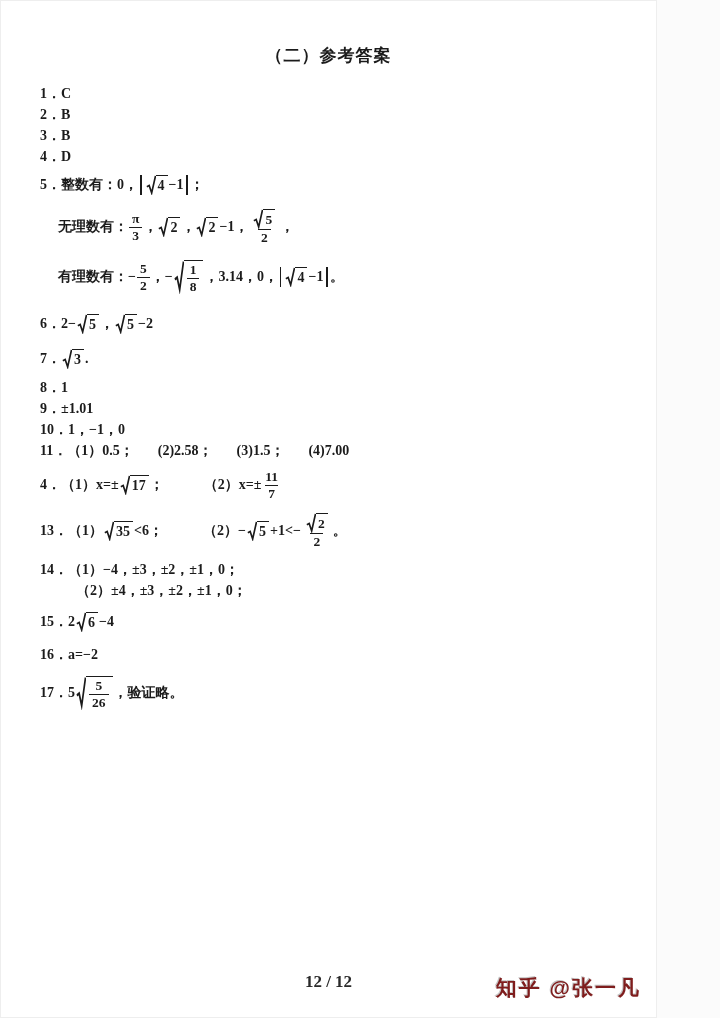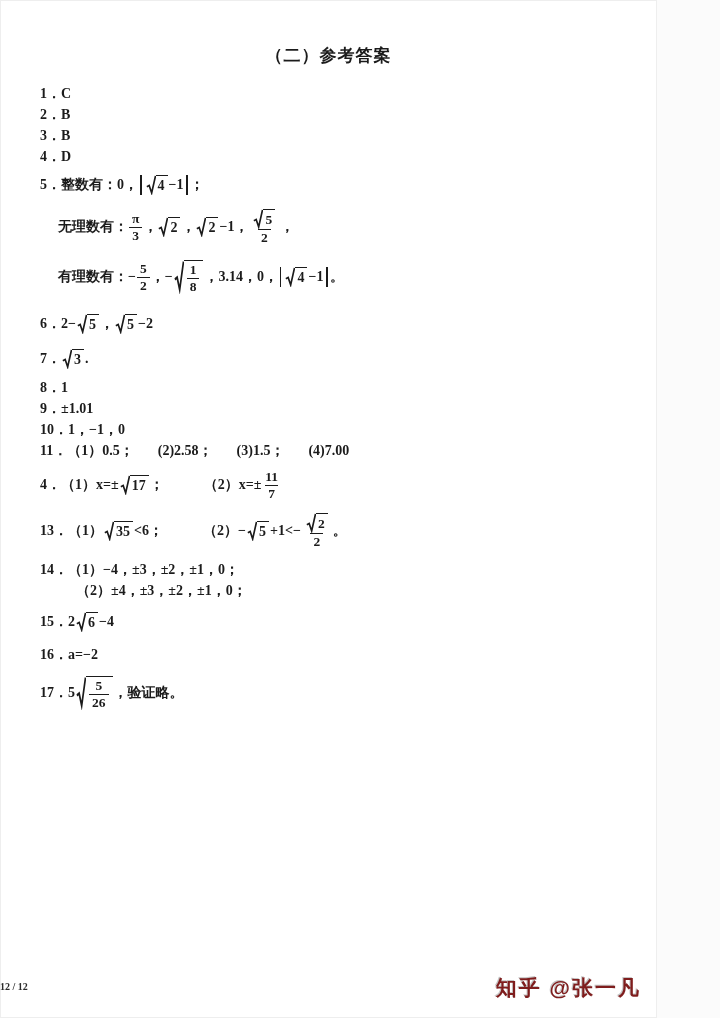--- a/index.html
+++ b/index.html
@@ -22,21 +22,21 @@
   .abs::before,.abs::after{content:"";width:1.5px;background:currentColor;align-self:stretch;}
   .abs::before{margin-right:3px;}
   .abs::after{margin-left:3px;}
   
   .mt4{margin-top:4px}.mt6{margin-top:6px}.mt8{margin-top:8px}.mt10{margin-top:10px}
   .mt12{margin-top:12px}.mt14{margin-top:14px}.mt16{margin-top:16px}
   .ind{margin-left:18px}.ind2{margin-left:36px}
   .g24{margin-left:24px}.g40{margin-left:40px}
   .tall{min-height:40px}
   
-  .pageno{position:absolute;left:0;right:0;bottom:26px;text-align:left;font-size:10px;font-weight:bold;color:#2a2a2a;font-family:Liberation Serif, serif;}
+  .pageno{position:absolute;left:0;right:0;bottom:26px;text-align:center;font-size:17px;font-weight:bold;color:#2a2a2a;font-family:Liberation Serif, serif;}
   .watermark{position:absolute;right:16px;bottom:16px;font-size:21px;font-weight:bold;letter-spacing:2px;
              color:#7f1d1d;text-shadow:-1px -1px 0 #c5c5c5;font-family:"Liberation Sans","DejaVu Sans",sans-serif;}
 </style>
 </head>
 <body>
 
 <div class="page">
   <div class="content">
 
     <div class="title">（二）参考答案</div>

